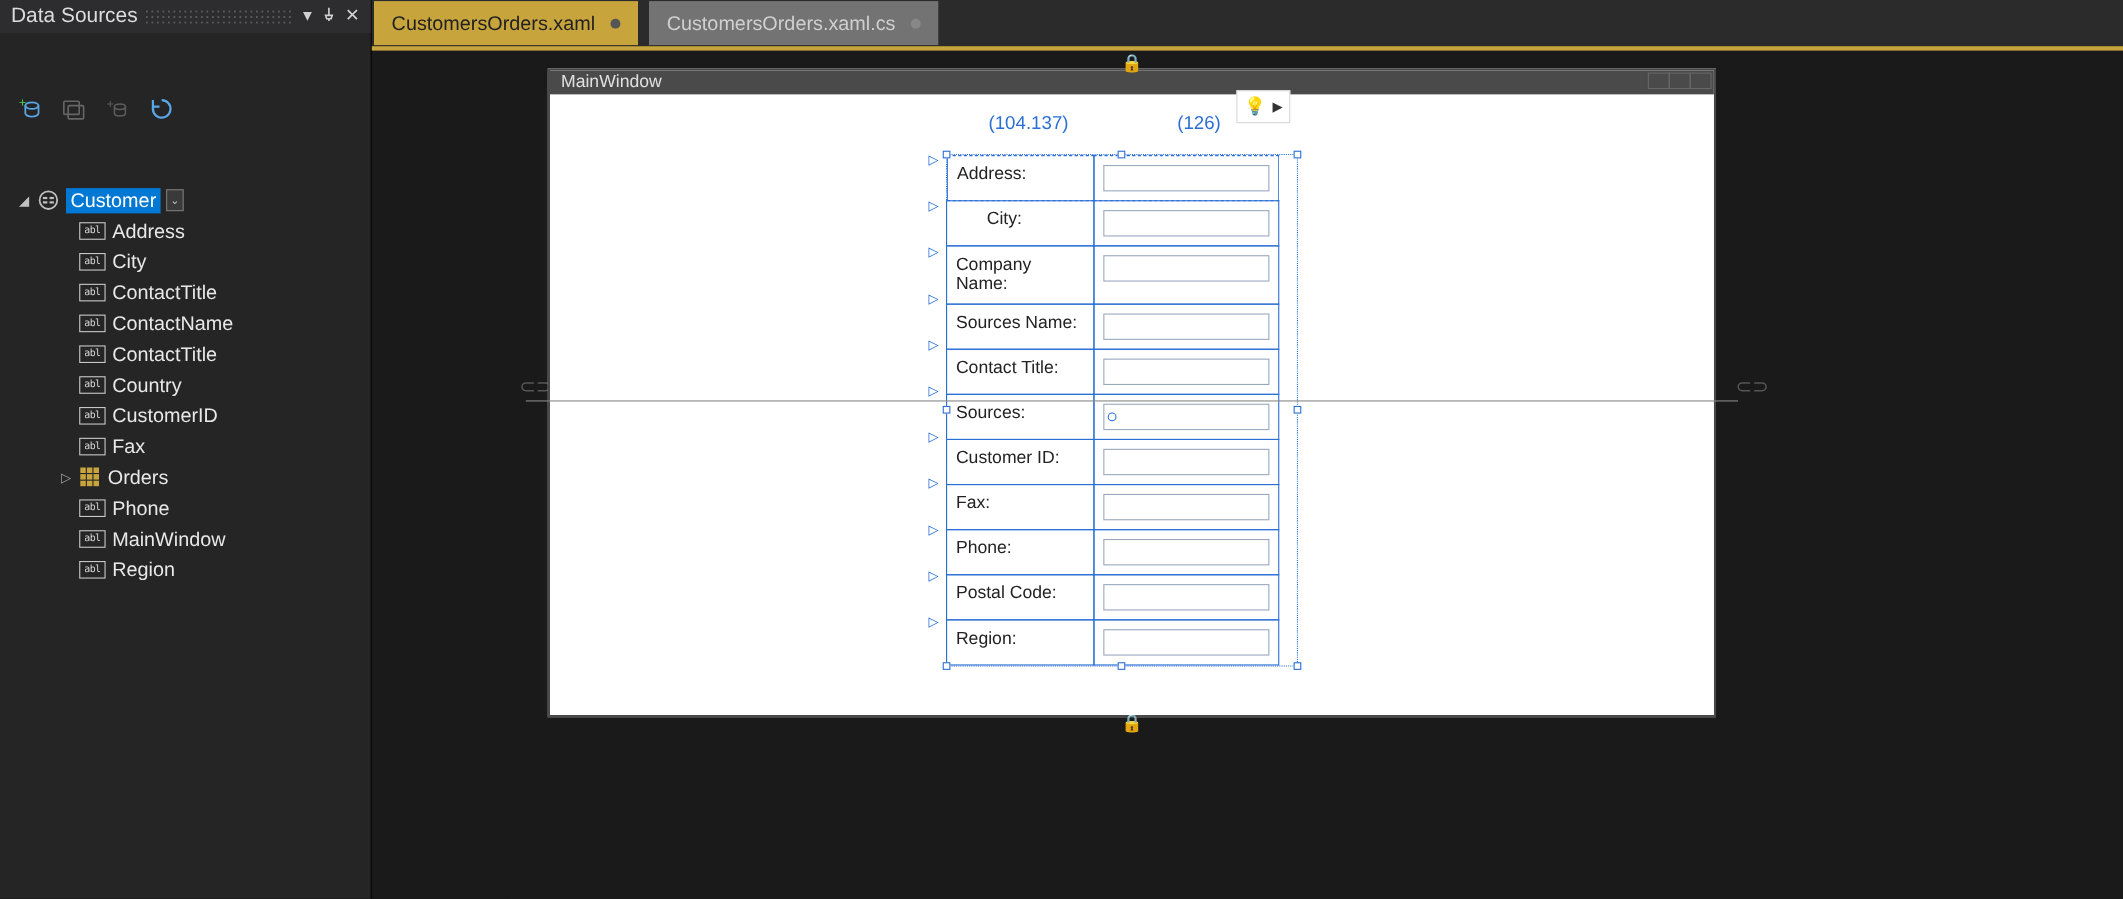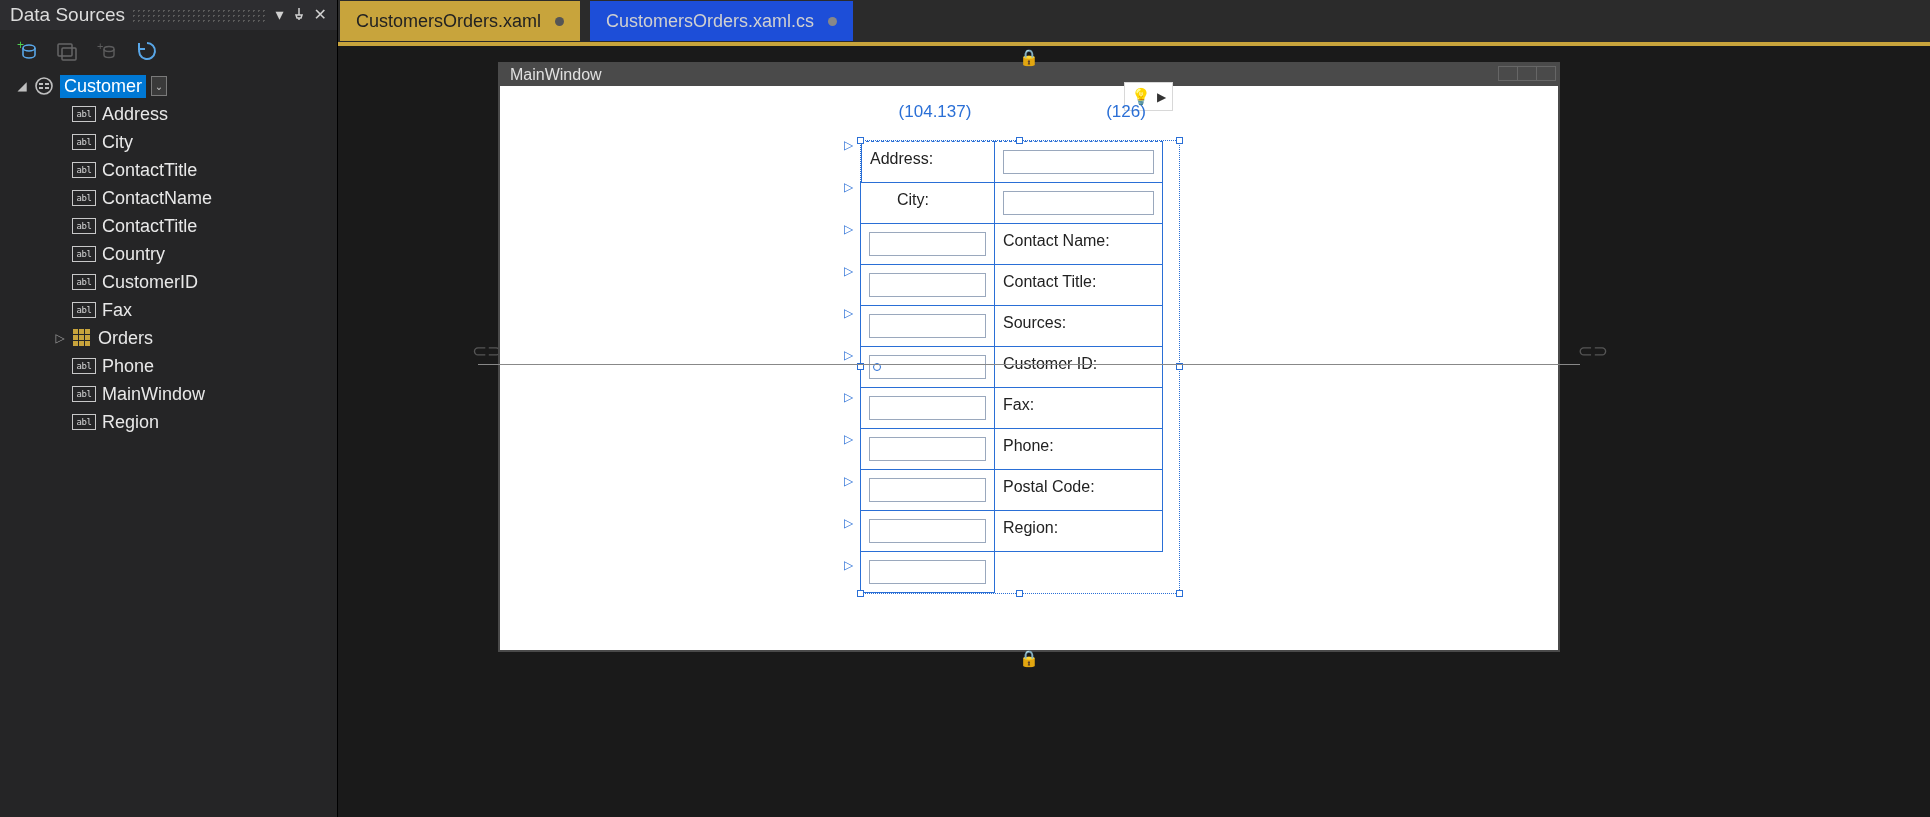--- a/index.html
+++ b/index.html
@@ -13,20 +13,21 @@
     display: flex;
   }
 
   
   .panel {
     width: 338px;
     background: #252526;
     display: flex;
     flex-direction: column;
     border-right: 1px solid #000;
+    gap: 48px;
   }
   .panel-header {
     display: flex;
     align-items: center;
     background: #2d2d30;
     padding: 4px 6px 4px 10px;
     font-size: 19px;
     color: #dcdcdc;
   }
   .panel-title { flex: none; }
@@ -121,21 +122,21 @@
     font-size: 18px;
     cursor:pointer;
     gap:14px;
   }
   .tab.active {
     background:#c8a43c;
     color:#222;
     font-weight:400;
   }
   .tab.inactive {
-    background:#1d4ed8;
+    background:#737373;
     color:#d0d0d0;
   }
   .dirty-dot {
     width:9px; height:9px; border-radius:50%;
     background:#555;
   }
   .tab.inactive .dirty-dot { background:#888; }
 
   .tab-accent {
     height:4px;
@@ -196,21 +197,21 @@
     border:1px dotted #2a6fd6;
   }
   .sel-handle {
     position:absolute;
     width:7px; height:7px;
     background:#fff;
     border:1px solid #2a6fd6;
   }
   .ruler-labels {
     position:absolute; left:360px; top:16px;
-    display:flex; color:#2a6fd6; font-size:17px;gap:36px;
+    display:flex; color:#2a6fd6; font-size:17px;
   }
 
   
   .bulb {
     position:absolute;
     left:624px; top:-4px;
     display:flex; align-items:center;
     background:#fff; border:1px solid #d8d8d8;
     padding:4px 6px;
     gap:6px;
@@ -453,24 +454,25 @@
 
             <div class="form-grid" id="formGrid">
                 <div class="cell first-row">Address:</div>
                 <div class="cell first-row">
                   <div class="textbox"></div>
                 </div>
                 <div class="cell" style="margin-top: -1px; padding-left: 36px;">City:</div>
                 <div class="cell" style="margin-top: -1px;">
                   <div class="textbox"></div>
                 </div>
-                <div class="cell" style="margin-top: -1px;">
-                  <div class="textbox"></div>
-                </div>
-                <div class="cell" style="margin-top: -1px;">Contact Name:</div>
+                <div class="cell" style="margin-top: -1px;">Company Name:</div>
+                <div class="cell" style="margin-top: -1px;">
+                  <div class="textbox"></div>
+                </div>
+                <div class="cell" style="margin-top: -1px;">Sources Name:</div>
                 <div class="cell" style="margin-top: -1px;">
                   <div class="textbox"></div>
                 </div>
                 <div class="cell" style="margin-top: -1px;">Contact Title:</div>
                 <div class="cell" style="margin-top: -1px;">
                   <div class="textbox"></div>
                 </div>
                 <div class="cell" style="margin-top: -1px;">Sources:</div>
                 <div class="cell" style="margin-top: -1px;">
                   <div class="textbox country"></div>

